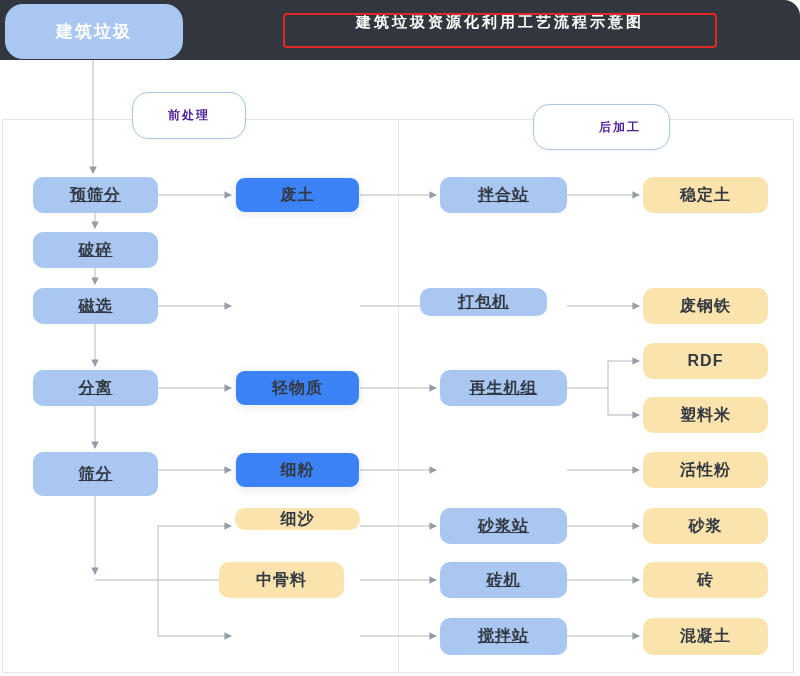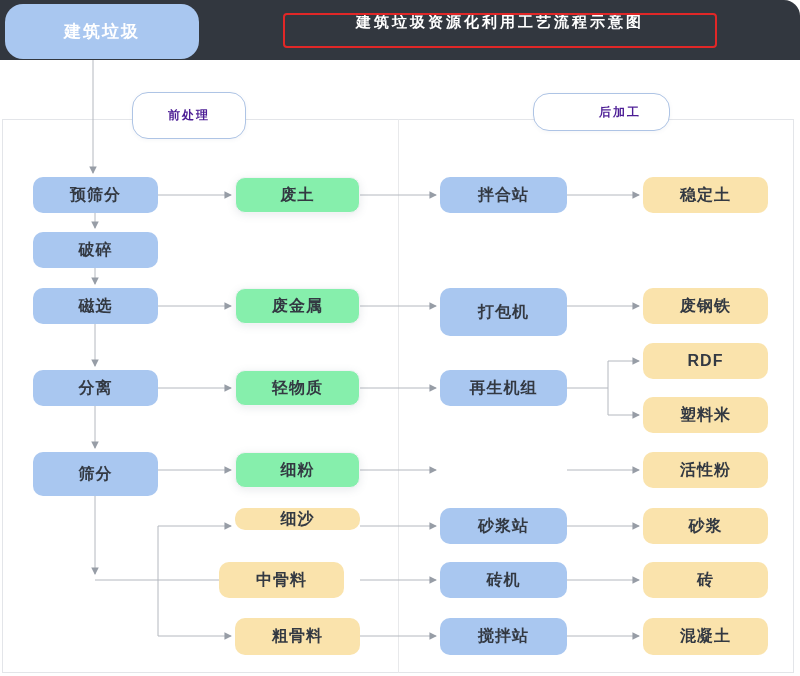--- a/index.html
+++ b/index.html
@@ -15,21 +15,21 @@
   .page-title{
     position:absolute;left:200px;top:0;width:600px;height:44px;
     display:flex;align-items:center;justify-content:center;
     color:#ffffff;font-size:15px;font-weight:bold;letter-spacing:3px;z-index:6;
   }
   .title-highlight{
     position:absolute;left:283px;top:13px;width:434px;height:35px;
     border:2.5px solid #e12727;border-radius:4px;z-index:7;box-sizing:border-box;
   }
   .header-badge{
-    position:absolute;left:5px;top:4px;width:194px;height:55px;
+    position:absolute;left:5px;top:4px;width:178px;height:55px;
     background:#a9c7f0;border-radius:18px;z-index:6;
     display:flex;align-items:center;justify-content:center;
     color:#ffffff;font-size:17px;font-weight:bold;letter-spacing:2px;
   }
   
   .flow-panel{
     position:absolute;left:2px;top:119px;width:792px;height:554px;
     border:1px solid #e3e5e9;box-sizing:border-box;background:#ffffff;z-index:1;
   }
   .panel-divider{
@@ -37,31 +37,31 @@
     background:#e8e9eb;z-index:1;
   }
   
   .section-header{
     position:absolute;background:#ffffff;border:1.5px solid #aec4e5;border-radius:16px;
     display:flex;align-items:center;justify-content:center;box-sizing:border-box;
     color:#4c1d95;font-size:12px;font-weight:bold;letter-spacing:2px;z-index:4;
     box-shadow:0 1px 4px rgba(60,80,120,0.06);
   }
   .section-pre{left:132px;top:92px;width:114px;height:47px;}
-  .section-post{left:533px;top:93px;width:137px;height:38px;padding-left:37px;}
+  .section-post{left:533px;top:104px;width:137px;height:46px;padding-left:37px;}
   
   .edge-layer{position:absolute;left:0;top:0;width:800px;height:676px;z-index:2;}
   .node-layer{position:absolute;left:0;top:0;width:800px;height:676px;z-index:3;pointer-events:none;}
   .flow-node{
     position:absolute;border-radius:10px;box-sizing:border-box;
     display:flex;align-items:center;justify-content:center;
     font-size:16px;font-weight:600;color:#333942;letter-spacing:1px;
   }
-  .flow-node.process{background:#a9c7f0;}
-  .flow-node.material{background:#86efac;border:1px solid #f2f3f5;box-shadow:0 2px 8px rgba(100,110,130,0.14);}
+  .flow-node.process{background:#a9c7f0;text-decoration:underline;}
+  .flow-node.material{background:#3b82f6;border:1px solid #f2f3f5;box-shadow:0 2px 8px rgba(100,110,130,0.14);}
   .flow-node.product{background:#fae3ac;}
   .edge-line{fill:none;stroke:#b4b8bf;stroke-width:1px;}
 </style>
 </head>
 <body>
 
 <div class="stage">
 
   <div class="flow-panel"></div>
   <div class="panel-divider"></div>
@@ -105,28 +105,26 @@
       <polyline points="158,526 158,636" class="edge-line" stroke="#b4b8bf"></polyline>
     </svg>
 
   <div class="node-layer">
       <div class="flow-node process" style="left: 33px; top: 177px; width: 125px; height: 36px;">预筛分</div>
       <div class="flow-node process" style="left: 33px; top: 232px; width: 125px; height: 36px;">破碎</div>
       <div class="flow-node process" style="left: 33px; top: 288px; width: 125px; height: 36px;">磁选</div>
       <div class="flow-node process" style="left: 33px; top: 370px; width: 125px; height: 36px;">分离</div>
       <div class="flow-node process" style="left: 33px; top: 452px; width: 125px; height: 44px;">筛分</div>
       <div class="flow-node material" style="left: 235px; top: 177px; width: 125px; height: 36px;">废土</div>
-      <div class="flow-node material" style="left: 235px; top: 288px; width: 125px; height: 36px;">废金属</div>
       <div class="flow-node material" style="left: 235px; top: 370px; width: 125px; height: 36px;">轻物质</div>
       <div class="flow-node material" style="left: 235px; top: 452px; width: 125px; height: 36px;">细粉</div>
       <div class="flow-node product" style="left: 235px; top: 508px; width: 125px; height: 22px;">细沙</div>
       <div class="flow-node product" style="left: 219px; top: 562px; width: 125px; height: 36px;">中骨料</div>
-      <div class="flow-node product" style="left: 235px; top: 618px; width: 125px; height: 37px;">粗骨料</div>
       <div class="flow-node process" style="left: 440px; top: 177px; width: 127px; height: 36px;">拌合站</div>
-      <div class="flow-node process" style="left: 440px; top: 288px; width: 127px; height: 48px;">打包机</div>
+      <div class="flow-node process" style="left: 420px; top: 288px; width: 127px; height: 28px;">打包机</div>
       <div class="flow-node process" style="left: 440px; top: 370px; width: 127px; height: 36px;">再生机组</div>
       <div class="flow-node process" style="left: 440px; top: 508px; width: 127px; height: 36px;">砂浆站</div>
       <div class="flow-node process" style="left: 440px; top: 562px; width: 127px; height: 36px;">砖机</div>
       <div class="flow-node process" style="left: 440px; top: 618px; width: 127px; height: 37px;">搅拌站</div>
       <div class="flow-node product" style="left: 643px; top: 177px; width: 125px; height: 36px;">稳定土</div>
       <div class="flow-node product" style="left: 643px; top: 288px; width: 125px; height: 36px;">废钢铁</div>
       <div class="flow-node product" style="left: 643px; top: 343px; width: 125px; height: 36px;">RDF</div>
       <div class="flow-node product" style="left: 643px; top: 397px; width: 125px; height: 36px;">塑料米</div>
       <div class="flow-node product" style="left: 643px; top: 452px; width: 125px; height: 36px;">活性粉</div>
       <div class="flow-node product" style="left: 643px; top: 508px; width: 125px; height: 36px;">砂浆</div>

